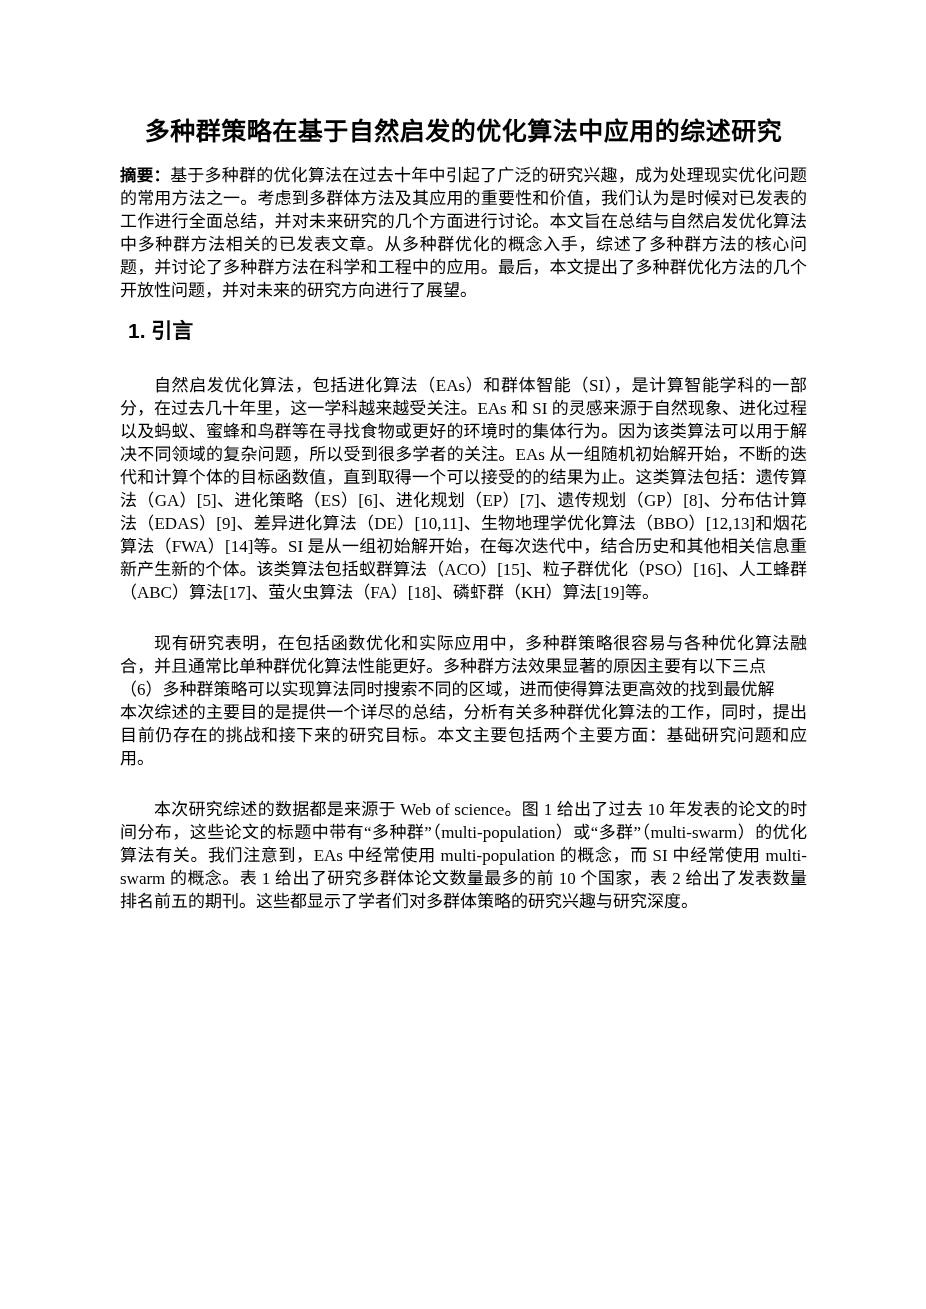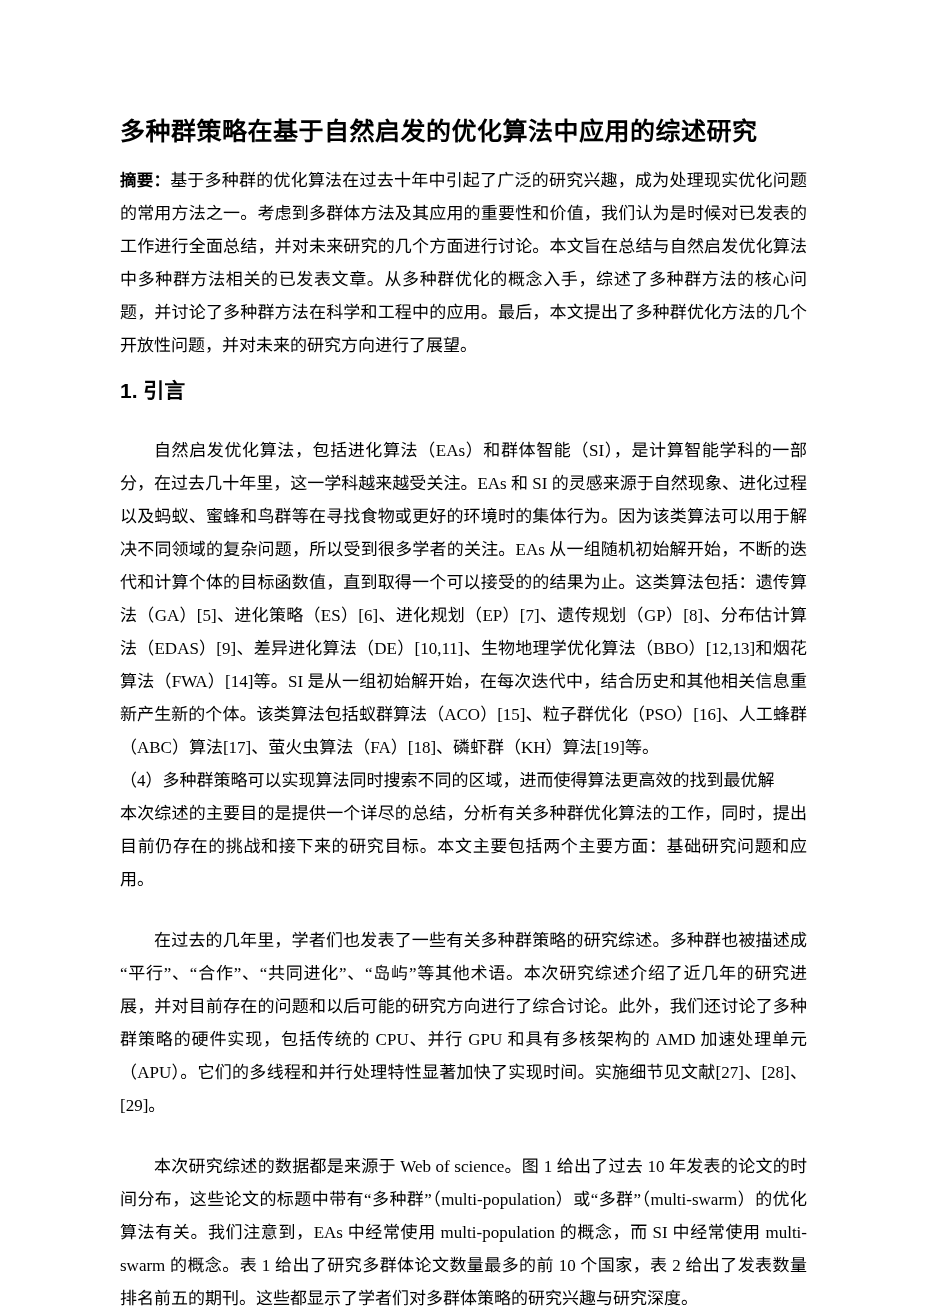--- a/index.html
+++ b/index.html
@@ -16,66 +16,67 @@
   }
   .page {
     position: absolute;
     left: 120px;
     top: 115px;
     width: 687px;
   }
   .doc-title {
     font-size: 25px;
     font-weight: bold;
+    text-align: center;
     line-height: 34px;
     margin: 0 0 15px 0;
     letter-spacing: 0.5px;
   }
   p.body-par {
     margin: 0;
     font-size: 17px;
-    line-height: 33px;
+    line-height: 23px;
     text-align: justify;
   }
   p.indent {
     text-indent: 2em;
     margin-top: 28px;
   }
   .label-bold {
     font-weight: bold;
     font-family: "Liberation Sans", "DejaVu Sans", sans-serif;
     font-size: 16.5px;
   }
   .sec-heading {
     font-family: "Liberation Sans", "DejaVu Sans", sans-serif;
     font-size: 21px;
     font-weight: bold;
     line-height: 30px;
-    margin: 14px 0 11px 0;
+    margin: 14px 0 11px 8px;
   }
 </style>
 </head>
 <body>
 
 <div class="page">
 
   <h1 class="doc-title">多种群策略在基于自然启发的优化算法中应用的综述研究</h1>
 
   <p class="body-par"><span class="label-bold">摘要：</span><span>基于多种群的优化算法在过去十年中引起了广泛的研究兴趣，成为处理现实优化问题的常用方法之一。考虑到多群体方法及其应用的重要性和价值，我们认为是时候对已发表的工作进行全面总结，并对未来研究的几个方面进行讨论。本文旨在总结与自然启发优化算法中多种群方法相关的已发表文章。从多种群优化的概念入手，综述了多种群方法的核心问题，并讨论了多种群方法在科学和工程中的应用。最后，本文提出了多种群优化方法的几个开放性问题，并对未来的研究方向进行了展望。</span></p>
 
 
   <h2 class="sec-heading">1. 引言</h2>
 
   <p class="body-par indent">自然启发优化算法，包括进化算法（EAs）和群体智能（SI），是计算智能学科的一部分，在过去几十年里，这一学科越来越受关注。EAs 和 SI 的灵感来源于自然现象、进化过程以及蚂蚁、蜜蜂和鸟群等在寻找食物或更好的环境时的集体行为。因为该类算法可以用于解决不同领域的复杂问题，所以受到很多学者的关注。EAs 从一组随机初始解开始，不断的迭代和计算个体的目标函数值，直到取得一个可以接受的的结果为止。这类算法包括：遗传算法（GA）[5]、进化策略（ES）[6]、进化规划（EP）[7]、遗传规划（GP）[8]、分布估计算法（EDAS）[9]、差异进化算法（DE）[10,11]、生物地理学优化算法（BBO）[12,13]和烟花算法（FWA）[14]等。SI 是从一组初始解开始，在每次迭代中，结合历史和其他相关信息重新产生新的个体。该类算法包括蚁群算法（ACO）[15]、粒子群优化（PSO）[16]、人工蜂群（ABC）算法[17]、萤火虫算法（FA）[18]、磷虾群（KH）算法[19]等。</p>
 
 
+  <p class="body-par indent">现有研究表明，在包括函数优化和实际应用中，多种群策略很容易与各种优化算法融合，并且通常比单种群优化算法性能更好。多种群方法效果显著的原因主要有以下三点</p>
 
 
-  <p class="body-par">（4）多种群策略可以实现算法同时搜索不同的区域，进而使得算法更高效的找到最优解</p>
+  <p class="body-par">（6）多种群策略可以实现算法同时搜索不同的区域，进而使得算法更高效的找到最优解</p>
 
 
   <p class="body-par">本次综述的主要目的是提供一个详尽的总结，分析有关多种群优化算法的工作，同时，提出目前仍存在的挑战和接下来的研究目标。本文主要包括两个主要方面：基础研究问题和应用。</p>
 
-  <p class="body-par indent">在过去的几年里，学者们也发表了一些有关多种群策略的研究综述。多种群也被描述成“平行”、“合作”、“共同进化”、“岛屿”等其他术语。本次研究综述介绍了近几年的研究进展，并对目前存在的问题和以后可能的研究方向进行了综合讨论。此外，我们还讨论了多种群策略的硬件实现，包括传统的 CPU、并行 GPU 和具有多核架构的 AMD 加速处理单元（APU）。它们的多线程和并行处理特性显著加快了实现时间。实施细节见文献[27]、[28]、[29]。</p>
 
   <p class="body-par indent">本次研究综述的数据都是来源于 Web of science。图 1 给出了过去 10 年发表的论文的时间分布，这些论文的标题中带有“多种群”（multi-population）或“多群”（multi-swarm）的优化算法有关。我们注意到，EAs 中经常使用 multi-population 的概念，而 SI 中经常使用 multi-swarm 的概念。表 1 给出了研究多群体论文数量最多的前 10 个国家，表 2 给出了发表数量排名前五的期刊。这些都显示了学者们对多群体策略的研究兴趣与研究深度。</p>
 
 </div>
 
 </body></html>

